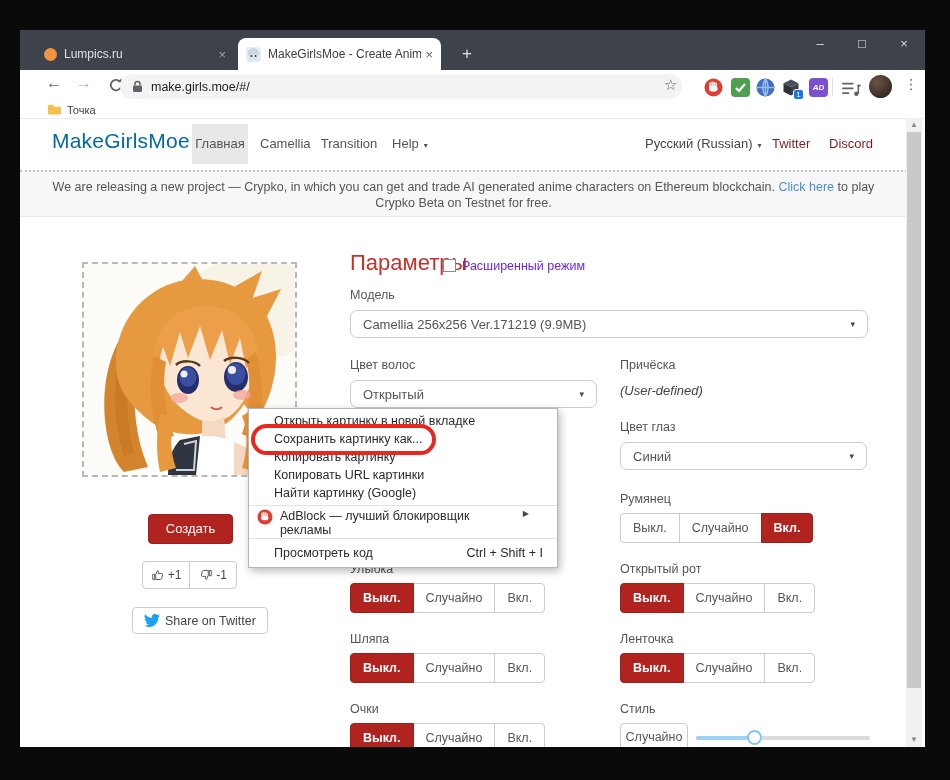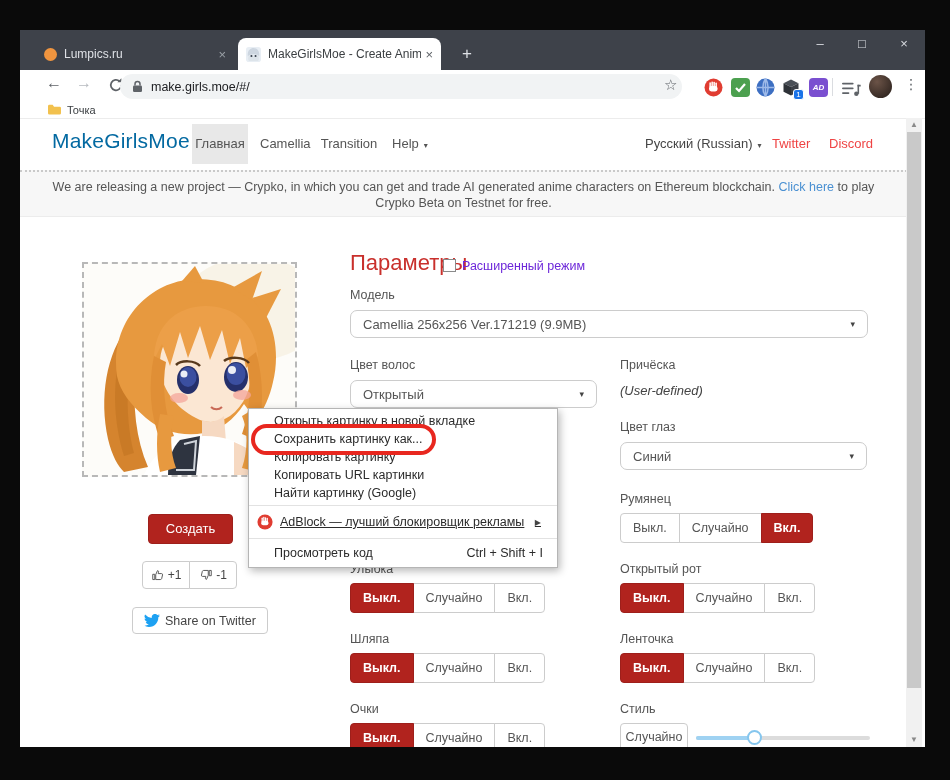--- a/index.html
+++ b/index.html
@@ -34,21 +34,21 @@
   .dots { position:absolute; left:884px; top:46px; font-size:14px; color:#5f6368; }
 
   .bookmarksbar { position:absolute; left:0; top:71px; width:905px; height:18px; background:#fff; border-bottom:1px solid #ececec; display:flex; align-items:center; padding-left:28px; }
   .bm-label { font-size:11px; color:#3c4043; margin-left:6px; }
 
   
   .logo { position:absolute; left:32px; top:99px; font-size:21px; color:#0369a1; letter-spacing:.2px; }
   .nav-item { position:absolute; top:94px; height:40px; line-height:40px; font-size:13px; color:#555; text-align:center; }
   .nav-active { background:#e8e8e8; }
   .lang { position:absolute; top:94px; height:40px; line-height:40px; font-size:13px; color:#454545; }
-  .sitelink { position:absolute; top:94px; height:40px; line-height:40px; font-size:13px; color:#ef4444; }
+  .sitelink { position:absolute; top:94px; height:40px; line-height:40px; font-size:13px; color:#7f1d1d; }
   .caret { font-size:8px; color:#555; margin-left:5px; }
 
   .banner { position:absolute; left:0; top:140px; width:887px; height:47px; background:#f7f7f7; border-top:2px dotted #c9c9c9; border-bottom:1px solid #ececec; font-size:12.5px; color:#555; text-align:center; padding:7px 26px 0 26px; line-height:16px; }
   .banner a { color:#4a90d2; text-decoration:none; }
 
   .imgbox { position:absolute; left:62px; top:232px; width:215px; height:215px; border:2px dashed #b8b8b8; background:#fdfcf9; }
   .create-btn { position:absolute; left:128px; top:484px; width:85px; height:30px; background:#b1231e; border:1px solid #9e1f1b; border-radius:4px; color:#fff; font-size:13px; text-align:center; line-height:28px; }
   .votes { position:absolute; left:122px; top:531px; display:flex; }
   .vote-btn { width:48px; height:28px; background:#fff; border:1px solid #ccc; display:flex; align-items:center; justify-content:center; gap:3px; font-size:12px; color:#444; }
   .vote-btn:first-child { border-radius:4px 0 0 4px; }
@@ -78,21 +78,21 @@
   .slider .thumb { position:absolute; left:calc(34% - 8px); top:0; width:15px; height:15px; background:#fff; border:2px solid #85c6ee; border-radius:50%; }
 
   .pscroll { position:absolute; left:886px; top:88px; width:16px; height:629px; background:#f1f1f1; }
   .pscroll .arr { position:absolute; left:0; width:16px; height:14px; color:#8a8a8a; font-size:8px; text-align:center; line-height:14px; }
   .pscroll .thumb { position:absolute; left:1px; top:14px; width:14px; height:556px; background:#c9c9c9; }
 
   
   .cmenu { position:absolute; left:248px; top:408px; width:310px; background:#fff; border:1px solid #b5b5b5; box-shadow:2px 3px 8px rgba(0,0,0,.28); padding:3px 0; z-index:50; font-size:12.5px; color:#2b2b2b; }
   .citem { height:18px; line-height:18px; padding-left:25px; white-space:nowrap; }
   .csep { border-top:1px solid #e2e2e2; margin:3px 0; }
-  .cad { height:26px; display:flex; align-items:center; padding:0 16px 0 8px;text-decoration:underline; }
+  .cad { height:26px; display:flex; padding:0 28px 0 8px; }
   .cad-text { margin-left:7px; }
   .cad-arrow { margin-left:auto; font-size:8px; color:#444; }
   .cinspect { height:22px; display:flex; align-items:center; padding:0 14px 0 25px; }
   .cshortcut { margin-left:auto; }
 
   .oval { position:absolute; left:251px; top:424px; width:185px; height:31px; border:4px solid #e8271f; border-radius:17px; z-index:60; }
 </style>
 </head>
 <body>
 

